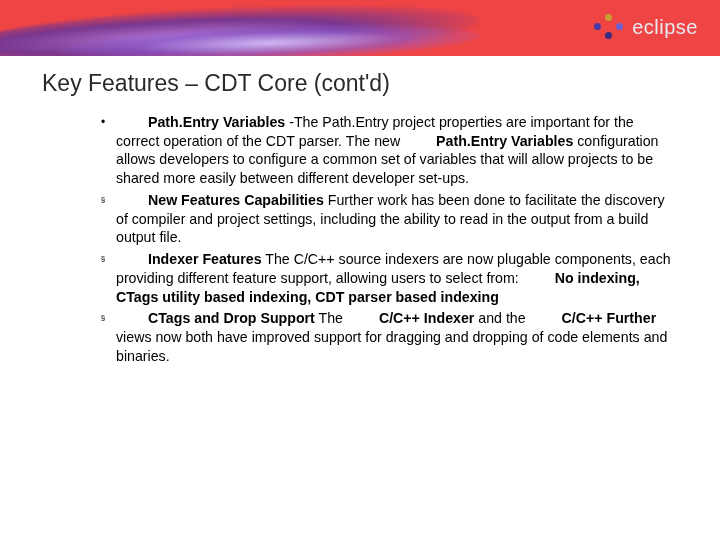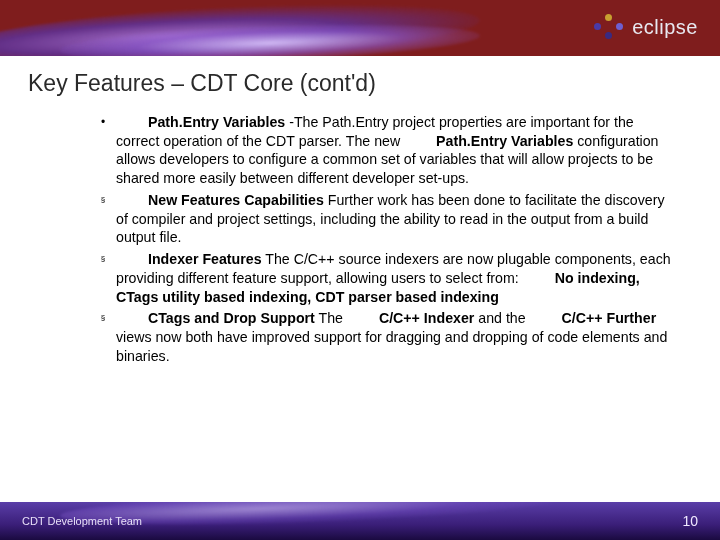--- a/index.html
+++ b/index.html
@@ -1,28 +1,28 @@
 <!DOCTYPE html>
 <html><head>
 <meta charset="utf-8">
 <style>
   * { margin: 0; padding: 0; box-sizing: border-box; }
   html, body { width: 720px; height: 540px; font-family: Arial, Helvetica, sans-serif; background: #fff; overflow: hidden; }
   .slide { width: 720px; height: 540px; position: relative; display: flex; flex-direction: column; }
-  .topbar { height: 56px; background: #7f1d1d; position: relative; overflow: hidden; }
+  .topbar { height: 56px; background: #ef4444; position: relative; overflow: hidden; }
   .swoosh { position: absolute; left: -40px; top: 8px; width: 520px; height: 52px; border-radius: 50%; background: radial-gradient(ellipse at 40% 50%, rgba(170,120,220,0.9) 0%, rgba(90,50,160,0.8) 40%, rgba(30,10,60,0) 75%); filter: blur(1px); transform: rotate(-3deg); }
   .swoosh2 { position: absolute; left: 60px; top: 26px; width: 420px; height: 34px; border-radius: 50%; background: radial-gradient(ellipse at 50% 50%, rgba(220,200,255,0.9) 0%, rgba(140,90,210,0.6) 45%, rgba(30,10,60,0) 78%); filter: blur(1px); transform: rotate(-2deg); }
   .logo { position: absolute; right: 22px; top: 14px; display: flex; align-items: center; gap: 8px; color: #e8e8f0; font-size: 20px; letter-spacing: 0.5px; }
   .logo .dots { position: relative; width: 30px; height: 26px; }
   .logo .dots span { position: absolute; width: 7px; height: 7px; border-radius: 50%; }
   .d1 { background:#4a3aa8; left:0; top:9px; }
   .d2 { background:#c8a030; left:11px; top:0; }
   .d3 { background:#6e5fd0; left:22px; top:9px; }
   .d4 { background:#3a2a80; left:11px; top:18px; }
-  .title { padding: 14px 28px 8px; font-size: 23px; color: #2a2a2a; font-weight: 400; }
+  .title { padding: 14px 42px 8px; font-size: 23px; color: #2a2a2a; font-weight: 400; }
   .body { flex: 1; padding: 8px 46px 0 96px; font-size: 14.2px; line-height: 1.32; color: #000; }
   ul.bullets { list-style: none; }
   ul.bullets > li { position: relative; padding-left: 20px; margin-bottom: 3px; }
   ul.bullets > li .marker { position: absolute; left: 0; top: 0; width: 14px; text-align: center; }
   .dot-marker { font-size: 12px; line-height: 18px; }
   .sq-marker { font-size: 8px; line-height: 18px; }
   .b { font-weight: bold; margin-left: 32px; }
   .footer { height: 38px; background: linear-gradient(180deg, #5a3ea8 0%, #3a1e78 60%, #1a0a40 100%); position: relative; overflow: hidden; display: flex; align-items: center; justify-content: space-between; padding: 0 22px; color: #e8e0f8; font-size: 11px; }
   .footer .fswoosh { position: absolute; left: 60px; top: -10px; width: 500px; height: 30px; border-radius: 50%; background: radial-gradient(ellipse at 40% 50%, rgba(220,200,255,0.55) 0%, rgba(120,80,200,0.35) 50%, rgba(30,10,60,0) 80%); transform: rotate(-2deg); filter: blur(1px); }
   .footer .team { position: relative; z-index: 1; }
@@ -50,18 +50,13 @@
 
   <div class="body">
     <ul class="bullets" id="bullets">
         <li><span class="marker dot-marker">•</span><span class="b">Path.Entry Variables</span><span>  -The Path.Entry project properties are important for the correct operation of the CDT parser. The new </span><span class="b">Path.Entry Variables</span><span> configuration allows developers to configure a common set of variables that will allow projects to be shared more easily between different developer set-ups.</span></li>
         <li><span class="marker sq-marker">§</span><span class="b">New Features Capabilities</span><span> Further work has been done to facilitate the discovery of compiler and project settings, including the ability to read in the output from a build output file.</span></li>
         <li><span class="marker sq-marker">§</span><span class="b">Indexer Features</span><span> The C/C++ source indexers are now plugable components, each providing different feature support, allowing users to select from: </span><span class="b">No indexing, CTags utility based indexing, CDT parser based indexing</span></li>
         <li><span class="marker sq-marker">§</span><span class="b">CTags and Drop Support</span><span> The </span><span class="b">C/C++ Indexer</span><span> and the </span><span class="b">C/C++ Further</span><span> views now both have improved support for dragging and dropping of code elements and binaries.</span></li>
       </ul>
   </div>
 
-  <div class="footer">
-    <div class="fswoosh"></div>
-    <span class="team">CDT Development Team</span>
-    <span class="num">10</span>
-  </div>
 </div>
 
 </body></html>

